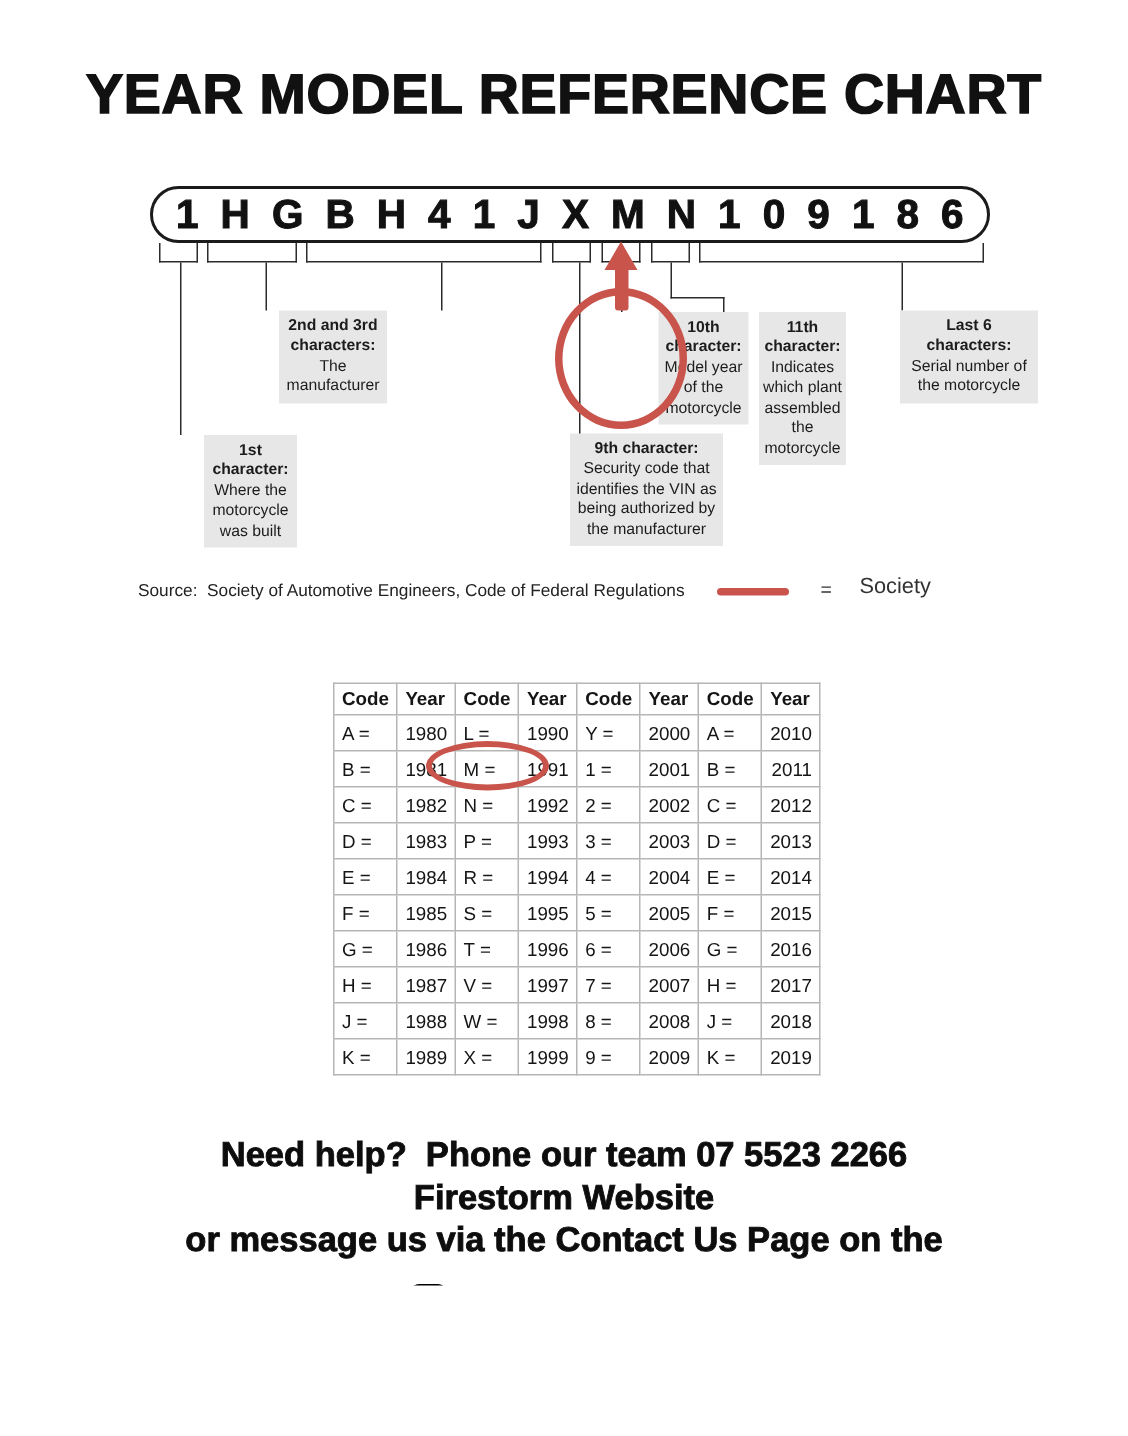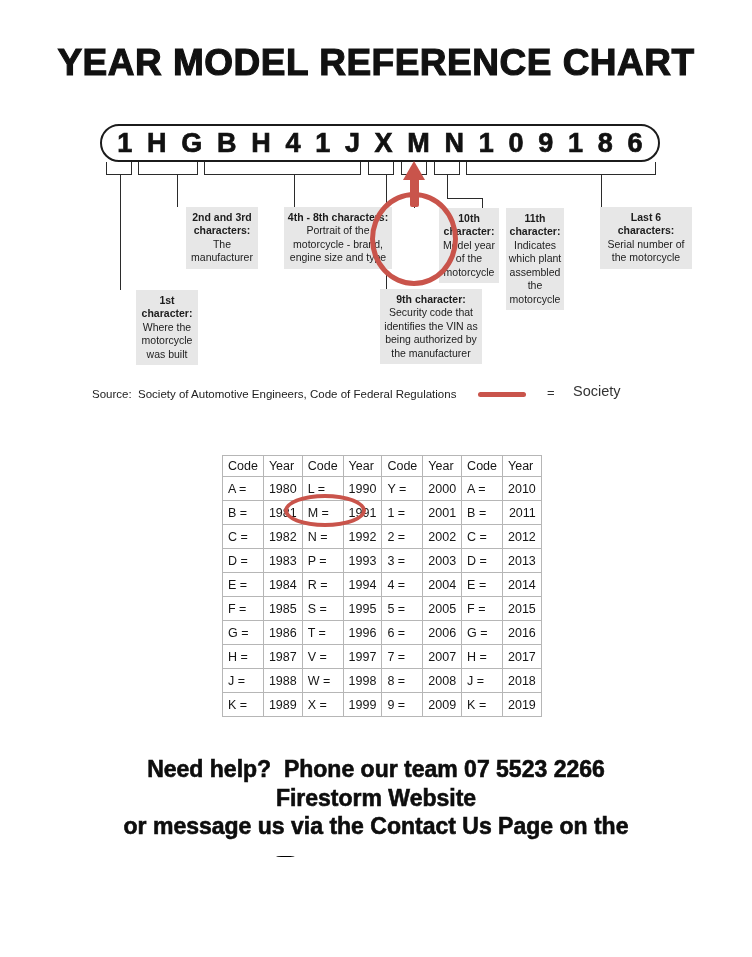--- a/index.html
+++ b/index.html
@@ -49,21 +49,21 @@
     border-bottom:19px solid var(--red);
   }
   
   .source-row{position:absolute;left:92px;top:388px;font-size:11.5px;color:#222;white-space:pre;}
   .legend-line{position:absolute;left:478px;top:392px;width:48px;height:5px;border-radius:3px;background:var(--red);}
   .legend-eq{position:absolute;left:547px;top:385px;font-size:13px;color:#333;}
   .legend-label{position:absolute;left:573px;top:383px;font-size:14.5px;color:#333;}
   
   .year-table{position:absolute;left:222px;top:455px;border-collapse:collapse;font-size:12.5px;color:#151515;}
   .year-table th,.year-table td{border:1px solid var(--table-border);padding:0 5px;height:24px;text-align:left;}
-  .year-table th{font-weight:normal;height:21px;}
+  .year-table th{font-weight:bold;height:21px;}
   .year-table td:nth-child(odd),.year-table th:nth-child(odd){width:36px;}
   .year-table td:nth-child(even),.year-table th:nth-child(even){width:33px;}
   .year-table td:nth-child(even){text-align:right;}
   
   .help{
     position:absolute;top:755px;left:0;right:0;text-align:center;
     font-size:23px;font-weight:bold;line-height:28.5px;color:#0d0d0d;
     -webkit-text-stroke:.6px currentColor;
   }
   .help-line{white-space:pre;}
@@ -104,24 +104,20 @@
   <div class="stem v" style="left:601px;top:175px;height:32px;"></div>
 
   <div class="callout" style="left:92px;top:290px;width:62px;">
     <div class="callout-heading">1st character:</div>
     <div class="callout-body">Where the motorcycle was built</div>
   </div>
   <div class="callout" style="left:142px;top:207px;width:72px;">
     <div class="callout-heading">2nd and 3rd characters:</div>
     <div class="callout-body">The manufacturer</div>
   </div>
-  <div class="callout" style="left:240px;top:207px;width:108px;">
-    <div class="callout-heading">4th - 8th characters:</div>
-    <div class="callout-body">Portrait of the motorcycle - brand, engine size and type</div>
-  </div>
   <div class="callout" style="left:336px;top:289px;width:102px;">
     <div class="callout-heading">9th character:</div>
     <div class="callout-body">Security code that identifies the VIN as being authorized by the manufacturer</div>
   </div>
   <div class="callout" style="left:395px;top:208px;width:60px;">
     <div class="callout-heading">10th character:</div>
     <div class="callout-body">Model year of the motorcycle</div>
   </div>
   <div class="callout" style="left:462px;top:208px;width:58px;">
     <div class="callout-heading">11th character:</div>

